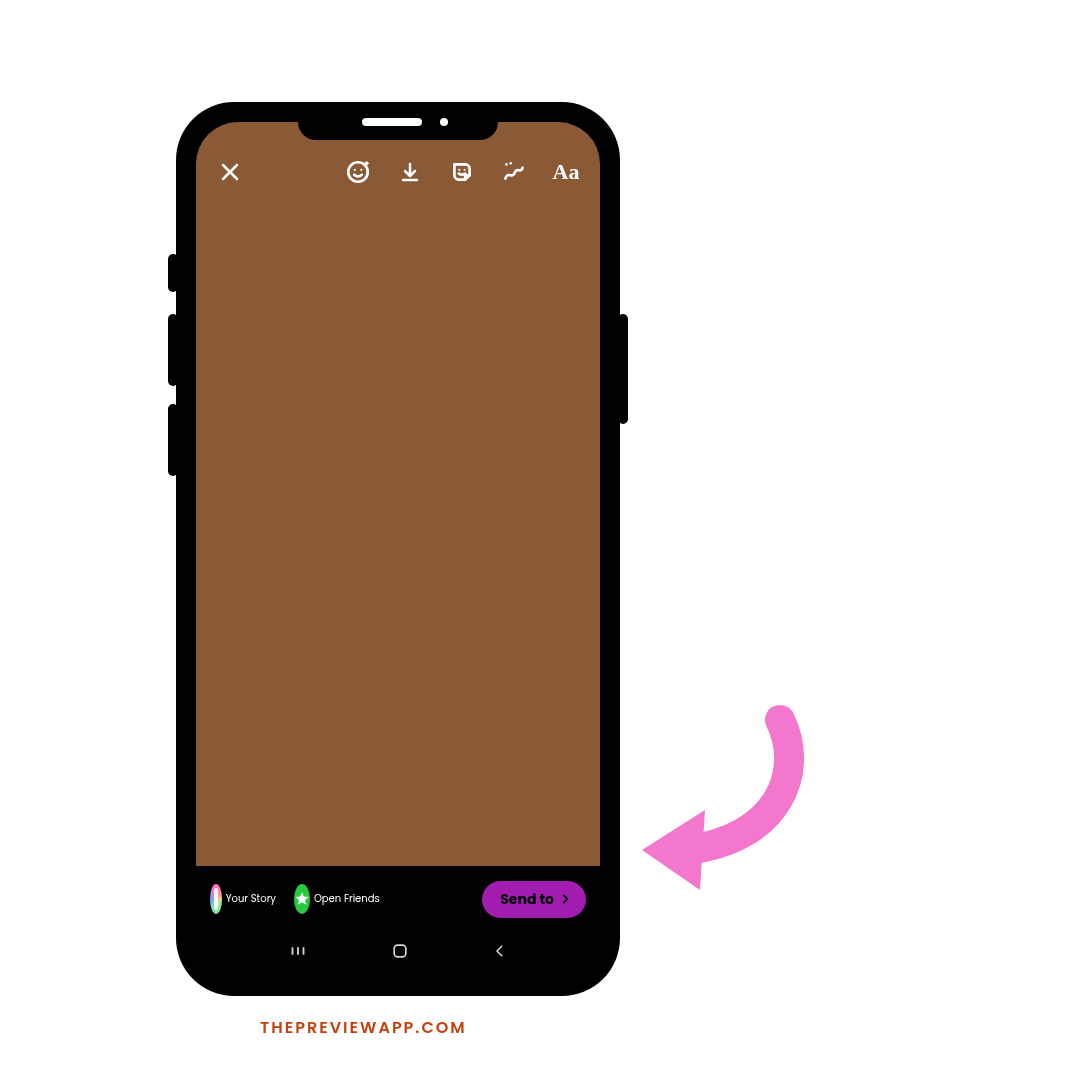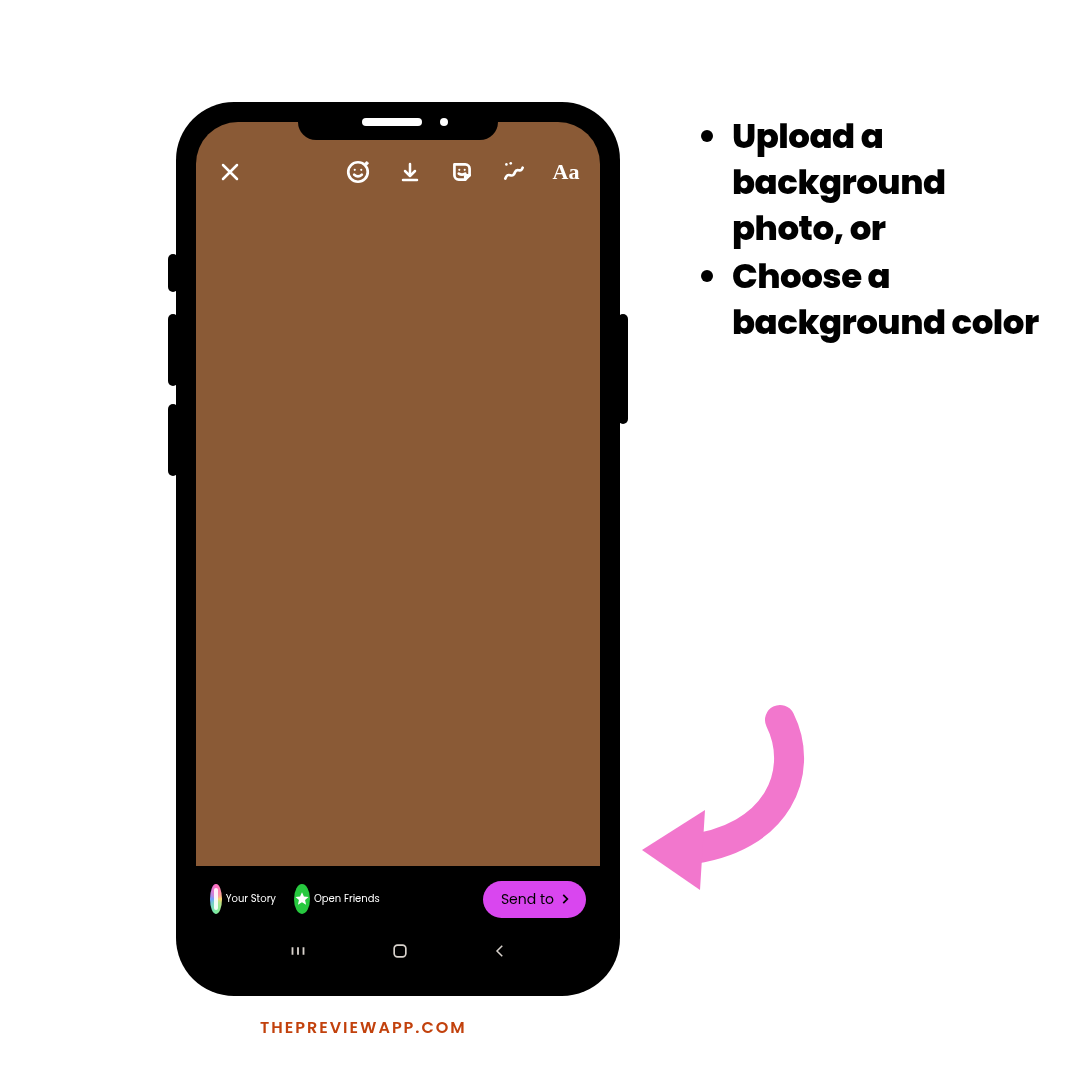--- a/index.html
+++ b/index.html
@@ -154,26 +154,26 @@
   }
   .bubble.cf { background: #27c93f; color: #fff; font-size: 18px; }
   .share-target .lbl {
     color: #fff;
     font-size: 10px;
     white-space: nowrap;
     font-weight: 400;
   }
   .send-btn {
     margin-left: auto;
-    background: #d946ef;
+    background: #a21caf;
     color: #000;
     border-radius: 999px;
     padding: 8px 14px 8px 18px;
     font-size: 14px;
-    font-weight: 400;
+    font-weight: 700;
     display: flex;
     align-items: center;
     gap: 4px;
     cursor: pointer;
   }
   .send-btn svg { width: 14px; height: 14px; stroke: #000; stroke-width: 3; fill: none; }
 
   
   .android-nav {
     position: absolute;
@@ -325,24 +325,20 @@
         <svg viewBox="0 0 24 24" width="18" height="18">
             <path d="M15 5 L8 12 L15 19"></path>
           </svg>
       </div>
     </div>
 
   </div>
 </div>
 
 <div class="instructions">
-  <ul>
-    <li>Upload a background photo, or</li>
-    <li>Choose a background color</li>
-  </ul>
 </div>
 
 <svg class="pink-arrow" viewBox="0 0 200 200">
   <path d="M150 20 C 175 70, 150 140, 55 150" stroke="#f277cd" stroke-width="30" fill="none" stroke-linecap="round"></path>
   <path d="M12 150 L75 110 L70 190 Z" fill="#f277cd"></path>
 </svg>
 
 <div class="watermark">THEPREVIEWAPP.COM</div>
 
 </body></html>

